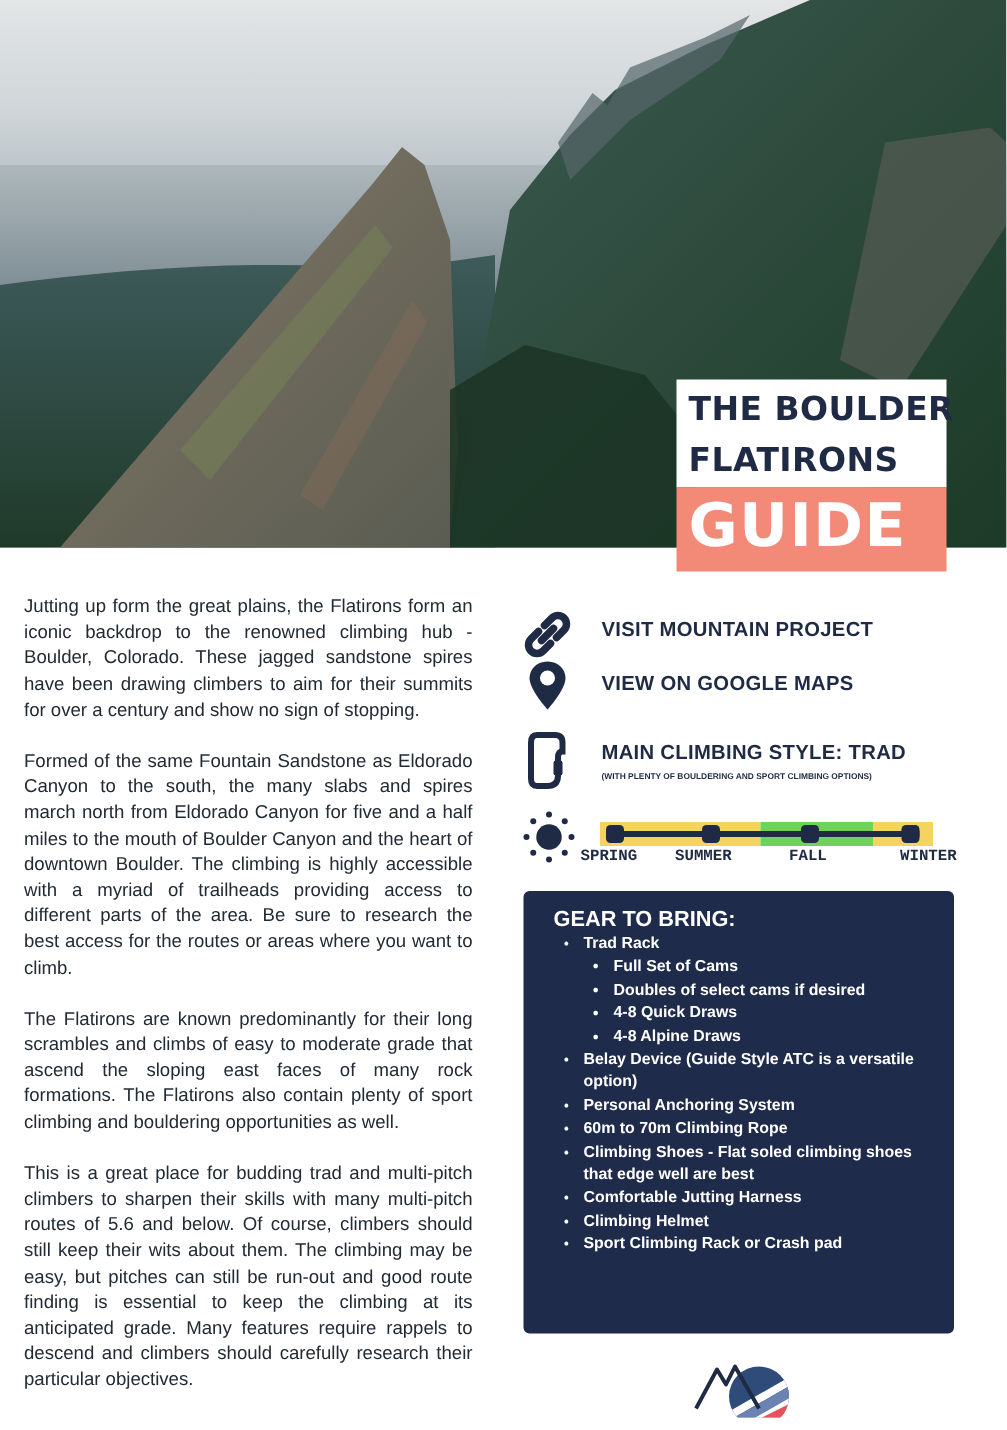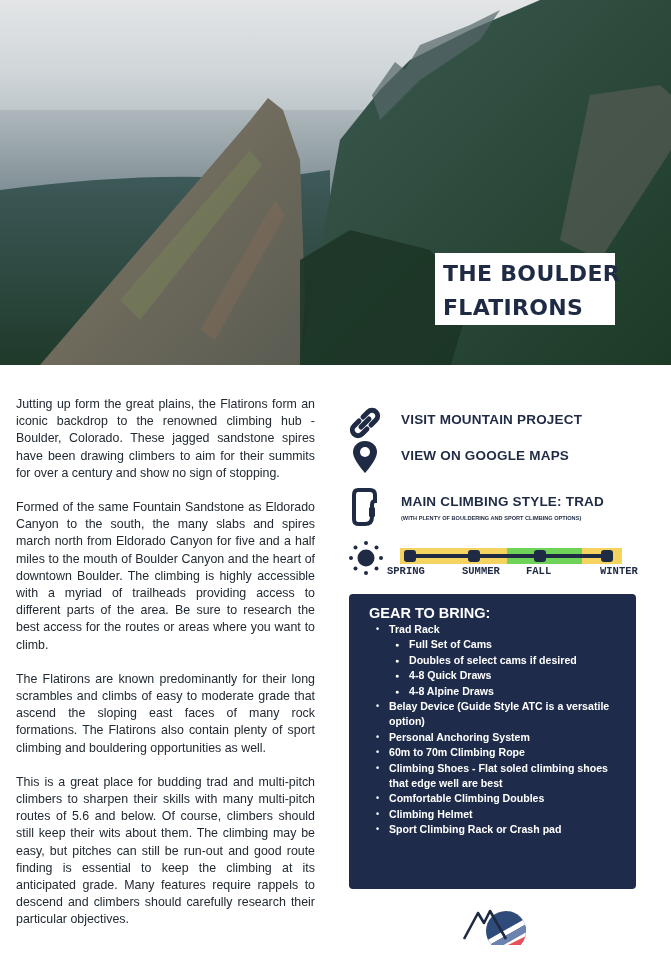--- a/index.html
+++ b/index.html
@@ -5,21 +5,21 @@
   * { box-sizing: border-box; margin: 0; padding: 0; }
   html, body { width: 671px; height: 953px; background: #ffffff; overflow: hidden; }
   body { position: relative; font-family: "DejaVu Sans", sans-serif; color: #1f2a44; }
 
   
   .hero { position: absolute; left: 0; top: 0; width: 671px; height: 365px; overflow: hidden;
     background: linear-gradient(180deg, #d9dde0 0%, #cfd6da 20%, #b7c2c8 28%, #7f8f97 38%, #4e6066 50%, #2f4a3f 70%, #1f3a2c 100%); }
   .hero svg { position: absolute; left: 0; top: 0; }
 
   
-  .title-box { position: absolute; left: 435px; top: 253px; width: 180px; }
+  .title-box { position: absolute; left: 451px; top: 253px; width: 180px; }
   .title-white { background: #ffffff; padding: 4px 8px 4px 8px; height: 72px; }
   .title-line { font-family: "DejaVu Sans", sans-serif; font-weight: bold; font-size: 22px; line-height: 34px; color: #1f2a44; letter-spacing: 0.3px; white-space: nowrap; }
   .title-guide { background: #f38a78; height: 56px; padding: 0 8px; }
   .guide-text { font-family: "DejaVu Sans", sans-serif; font-weight: bold; font-size: 40px; line-height: 52px; color: #ffffff; letter-spacing: 1px; }
 
   
   .body-col { position: absolute; left: 16px; top: 396px; width: 299px; }
   .body-col p { font-family: Liberation Sans, sans-serif; font-size: 12.4px; line-height: 17.2px; color: #222a33; text-align: justify; margin-bottom: 17px; }
 
   
@@ -89,20 +89,23 @@
     <path d="M120 300 L250 150 L262 165 L140 320 Z" fill="#7b8756" opacity="0.45"></path>
     <path d="M200 330 L275 200 L285 215 L215 340 Z" fill="#8c6e58" opacity="0.35"></path>
     <path d="M300 260 L350 230 L430 250 L470 300 L451 365 L300 365 Z" fill="#1b3424" opacity="0.85"></path>
   </svg>
 </div>
 
 <div class="title-box">
   <div class="title-white">
     <div class="title-line">THE BOULDER</div>
     <div class="title-line">FLATIRONS</div>
+  </div>
+  <div class="title-guide">
+    <div class="guide-text">GUIDE</div>
   </div>
 </div>
 
 <div class="body-col">
   <p>Jutting up form the great plains, the Flatirons form an iconic backdrop to the renowned climbing hub - Boulder, Colorado. These jagged sandstone spires have been drawing climbers to aim for their summits for over a century and show no sign of stopping.</p>
   <p>Formed of the same Fountain Sandstone as Eldorado Canyon to the south, the many slabs and spires march north from Eldorado Canyon for five and a half miles to the mouth of Boulder Canyon and the heart of downtown Boulder. The climbing is highly accessible with a myriad of trailheads providing access to different parts of the area. Be sure to research the best access for the routes or areas where you want to climb.</p>
   <p>The Flatirons are known predominantly for their long scrambles and climbs of easy to moderate grade that ascend the sloping east faces of many rock formations. The Flatirons also contain plenty of sport climbing and bouldering opportunities as well.</p>
   <p>This is a great place for budding trad and multi-pitch climbers to sharpen their skills with many multi-pitch routes of 5.6 and below. Of course, climbers should still keep their wits about them. The climbing may be easy, but pitches can still be run-out and good route finding is essential to keep the climbing at its anticipated grade. Many features require rappels to descend and climbers should carefully research their particular objectives.</p>
 </div>
 
@@ -162,38 +165,38 @@
     <div class="seg" style="width:48%;background:#f4d35e;"></div>
     <div class="seg" style="width:34%;background:#6fd35a;"></div>
     <div class="seg" style="width:18%;background:#f4d35e;"></div>
   </div>
   <div class="season-line"></div>
   <div class="season-knob" style="left:58px;"></div>
   <div class="season-knob" style="left:122px;"></div>
   <div class="season-knob" style="left:188px;"></div>
   <div class="season-knob" style="left:255px;"></div>
   <span class="season-label" style="left:41px;">SPRING</span>
-  <span class="season-label" style="left:104px;margin-left:12px;">SUMMER</span>
+  <span class="season-label" style="left:104px;">SUMMER</span>
   <span class="season-label" style="left:180px;">FALL</span>
   <span class="season-label" style="left:254px;">WINTER</span>
 </div>
 
 <div class="gear">
   <div class="gear-title">GEAR TO BRING:</div>
   <ul>
     <li class="lvl1"><span class="b">•</span><span>Trad Rack</span></li>
     <li class="lvl2"><span class="b">●</span><span>Full Set of Cams</span></li>
     <li class="lvl2"><span class="b">●</span><span>Doubles of select cams if desired</span></li>
     <li class="lvl2"><span class="b">●</span><span>4-8 Quick Draws</span></li>
     <li class="lvl2"><span class="b">●</span><span>4-8 Alpine Draws</span></li>
     <li class="lvl1"><span class="b">•</span><span>Belay Device (Guide Style ATC is a versatile option)</span></li>
     <li class="lvl1"><span class="b">•</span><span>Personal Anchoring System</span></li>
     <li class="lvl1"><span class="b">•</span><span>60m to 70m Climbing Rope</span></li>
     <li class="lvl1"><span class="b">•</span><span>Climbing Shoes - Flat soled climbing shoes that edge well are best</span></li>
-    <li class="lvl1"><span class="b">•</span><span>Comfortable Climbing Doubles</span></li>
+    <li class="lvl1"><span class="b">•</span><span>Comfortable Jutting Harness</span></li>
     <li class="lvl1"><span class="b">•</span><span>Climbing Helmet</span></li>
     <li class="lvl1"><span class="b">•</span><span>Sport Climbing Rack or Crash pad</span></li>
   </ul>
 </div>
 
 <div class="logo">
   <svg width="66" height="40" viewBox="0 0 66 40">
     <defs>
       <clipPath id="lc">
           <circle cx="44" cy="26" r="20"></circle>

